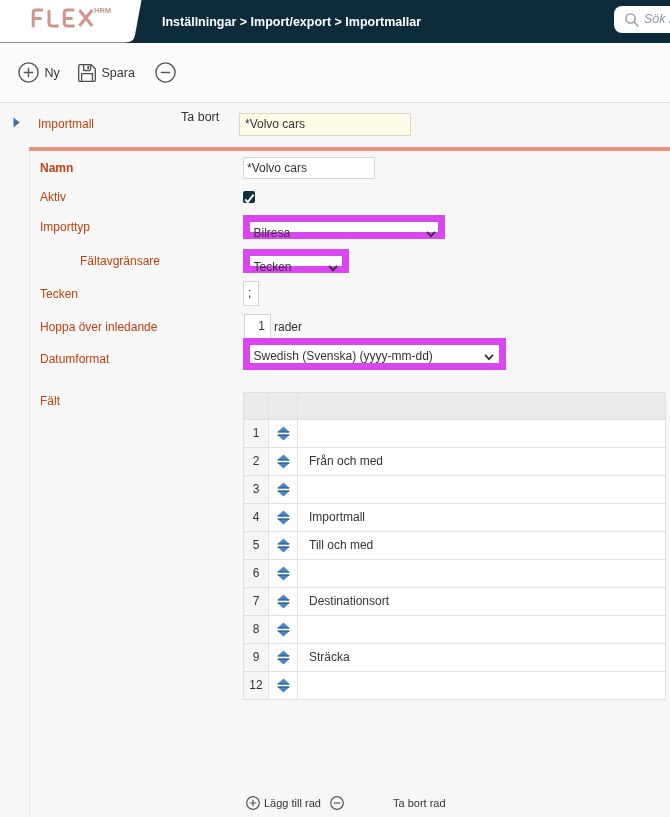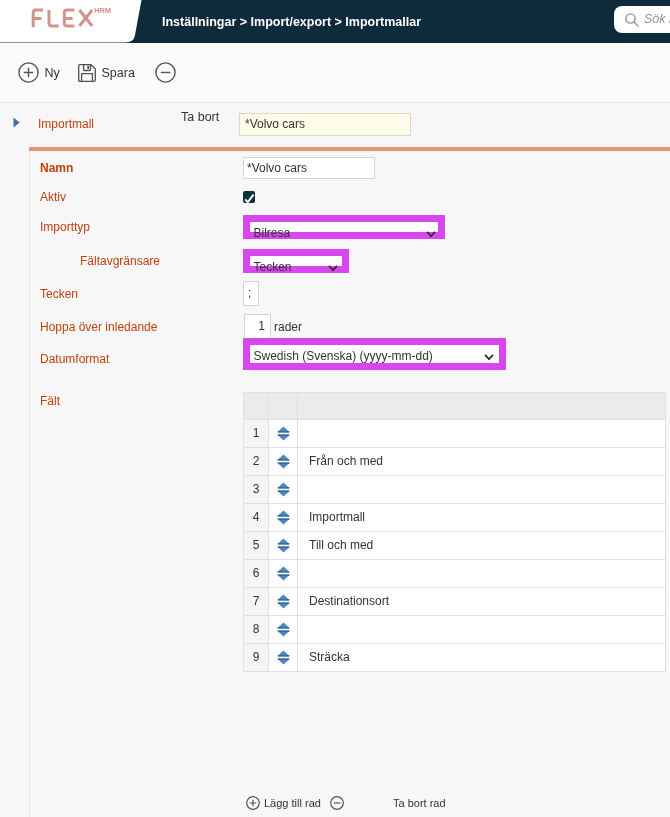--- a/index.html
+++ b/index.html
@@ -246,20 +246,31 @@
         <div class="ico">
           <svg width="13" height="15" viewBox="0 0 13 15">
             <path d="M6.5,0.4 L12.5,6 H0.5 Z" fill="#4c86c6"></path>
             <path d="M0.7,6 H12.3" stroke="#235a8f" stroke-width="1.3"></path>
             <path d="M6.5,14.6 L0.5,9 H12.5 Z" fill="#4c86c6"></path>
             <path d="M0.7,9 H12.3" stroke="#235a8f" stroke-width="1.3"></path>
           </svg>
         </div>
         <div class="fname">Sträcka</div>
       </div>
+      <div class="trow">
+        <div class="num">12</div>
+        <div class="ico">
+          <svg width="13" height="15" viewBox="0 0 13 15">
+            <path d="M6.5,0.4 L12.5,6 H0.5 Z" fill="#4c86c6"></path>
+            <path d="M0.7,6 H12.3" stroke="#235a8f" stroke-width="1.3"></path>
+            <path d="M6.5,14.6 L0.5,9 H12.5 Z" fill="#4c86c6"></path>
+            <path d="M0.7,9 H12.3" stroke="#235a8f" stroke-width="1.3"></path>
+          </svg>
+        </div>
+      </div>
     </div>
   </div>
 
   <svg class="abs" style="left:246px;top:796px" width="14" height="14" viewBox="0 0 14 14">
     <circle cx="7" cy="7" r="6.3" fill="none" stroke="#555" stroke-width="1.2"></circle>
     <path d="M7,3.8 V10.2 M3.8,7 H10.2" stroke="#555" stroke-width="1.2"></path>
   </svg>
   <div class="abs botbtn" style="left:264px;">Lägg till rad</div>
   <svg class="abs" style="left:330px;top:796px" width="14" height="14" viewBox="0 0 14 14">
     <circle cx="7" cy="7" r="6.3" fill="none" stroke="#555" stroke-width="1.2"></circle>

